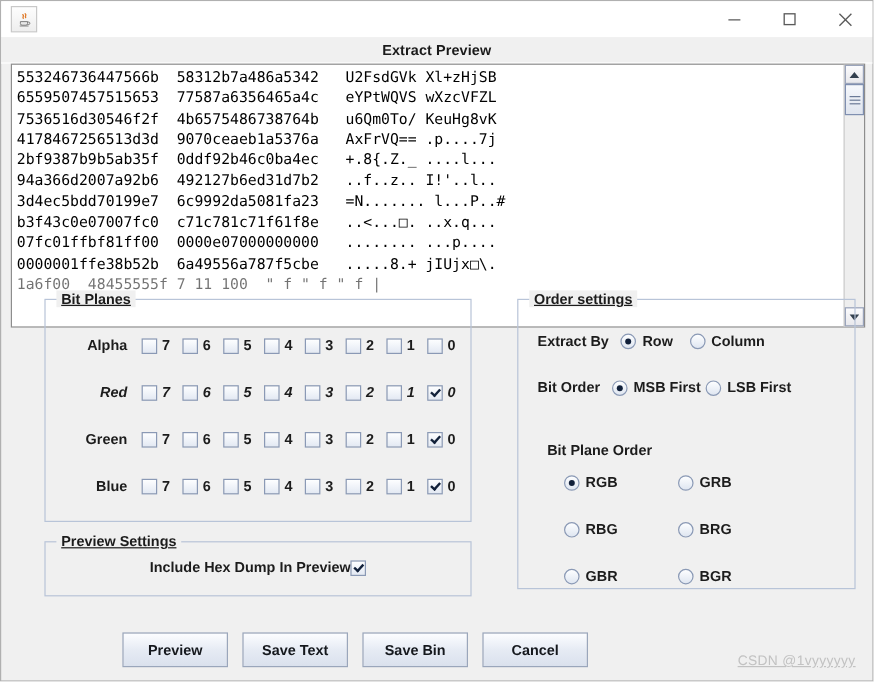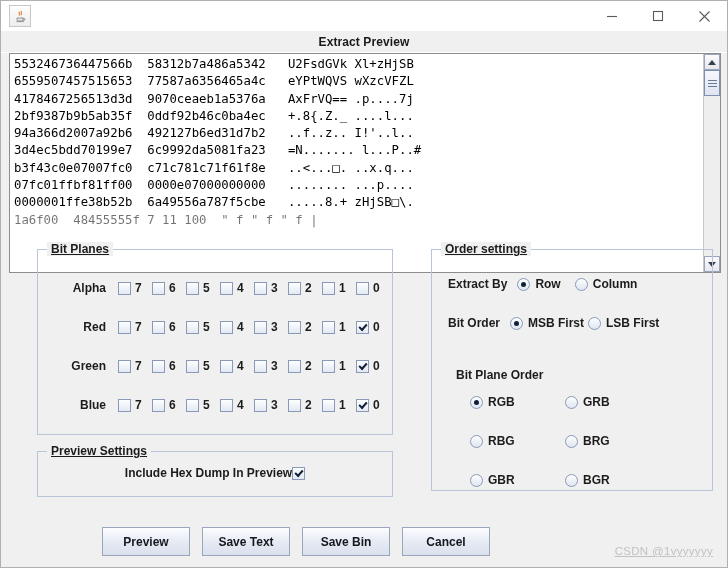--- a/index.html
+++ b/index.html
@@ -317,27 +317,28 @@
   </div>
 
   <div class="header-strip">
     <div class="header-title">Extract Preview</div>
   </div>
 
   <div class="textarea-wrap">
     <div class="hexbody" id="hexbody">
         <div class="hexline">553246736447566b  58312b7a486a5342   U2FsdGVk Xl+zHjSB</div>
         <div class="hexline">6559507457515653  77587a6356465a4c   eYPtWQVS wXzcVFZL</div>
+        <div class="hexline">7536516d30546f2f  4b6575486738764b   u6Qm0To/ KeuHg8vK</div>
         <div class="hexline">4178467256513d3d  9070ceaeb1a5376a   AxFrVQ== .p....7j</div>
         <div class="hexline">2bf9387b9b5ab35f  0ddf92b46c0ba4ec   +.8{.Z._ ....l...</div>
         <div class="hexline">94a366d2007a92b6  492127b6ed31d7b2   ..f..z.. I!'..l..</div>
         <div class="hexline">3d4ec5bdd70199e7  6c9992da5081fa23   =N....... l...P..#</div>
         <div class="hexline">b3f43c0e07007fc0  c71c781c71f61f8e   ..&lt;...□. ..x.q...</div>
         <div class="hexline">07fc01ffbf81ff00  0000e07000000000   ........ ...p....</div>
-        <div class="hexline">0000001ffe38b52b  6a49556a787f5cbe   .....8.+ zHjSB□\.</div>
+        <div class="hexline">0000001ffe38b52b  6a49556a787f5cbe   .....8.+ jIUjx□\.</div>
         <div class="hexline clipped">1a6f00  48455555f 7 11 100  " f " f " f |</div>
       </div>
     <div class="vscroll">
       <div class="sb-arrow up">
           <i></i>
         </div>
       <div class="sb-track"></div>
       <div class="sb-thumb">
           <u></u>
           <u></u>
@@ -380,21 +381,21 @@
           </div>
           <div class="bp-cell">
             <span class="cbx"></span>
             <span class="bp-num">1</span>
           </div>
           <div class="bp-cell">
             <span class="cbx"></span>
             <span class="bp-num">0</span>
           </div>
         </div>
-        <div class="bp-row" style="top: 67px;">
+        <div class="bp-row" style="top: 67px; font-style: italic;">
           <div class="bp-label">Red</div>
           <div class="bp-cell">
             <span class="cbx"></span>
             <span class="bp-num">7</span>
           </div>
           <div class="bp-cell">
             <span class="cbx"></span>
             <span class="bp-num">6</span>
           </div>
           <div class="bp-cell">

